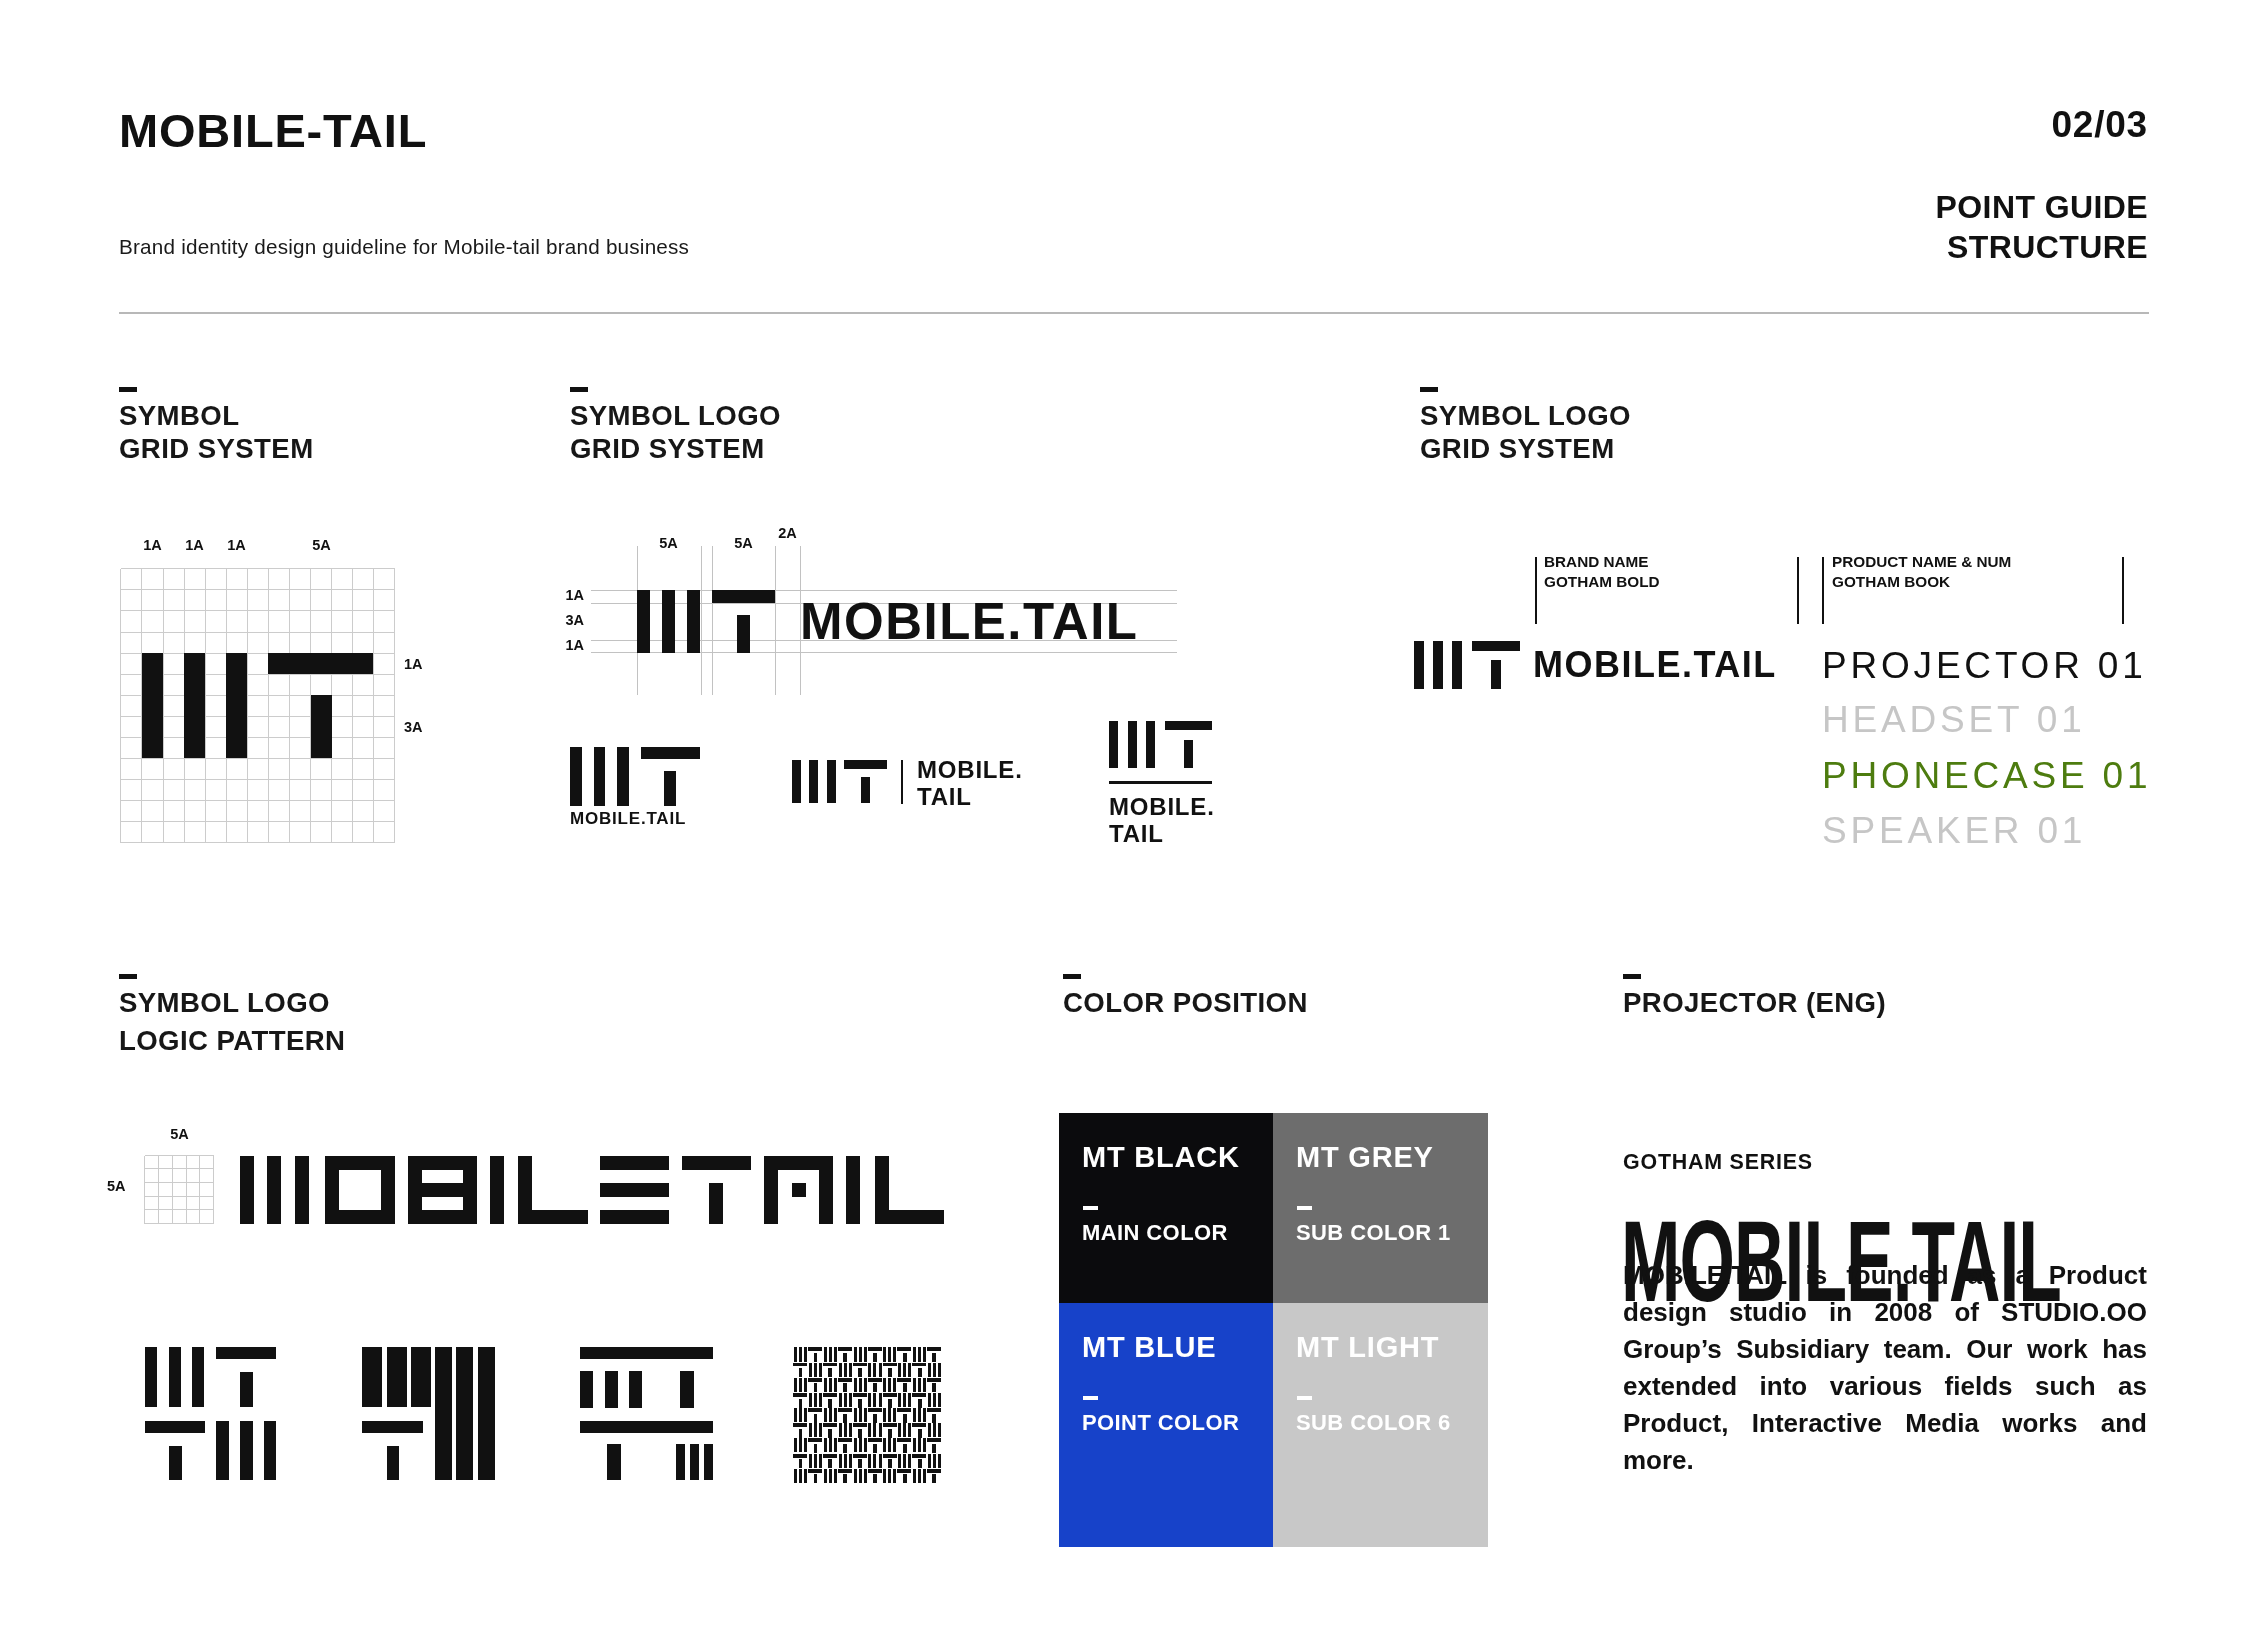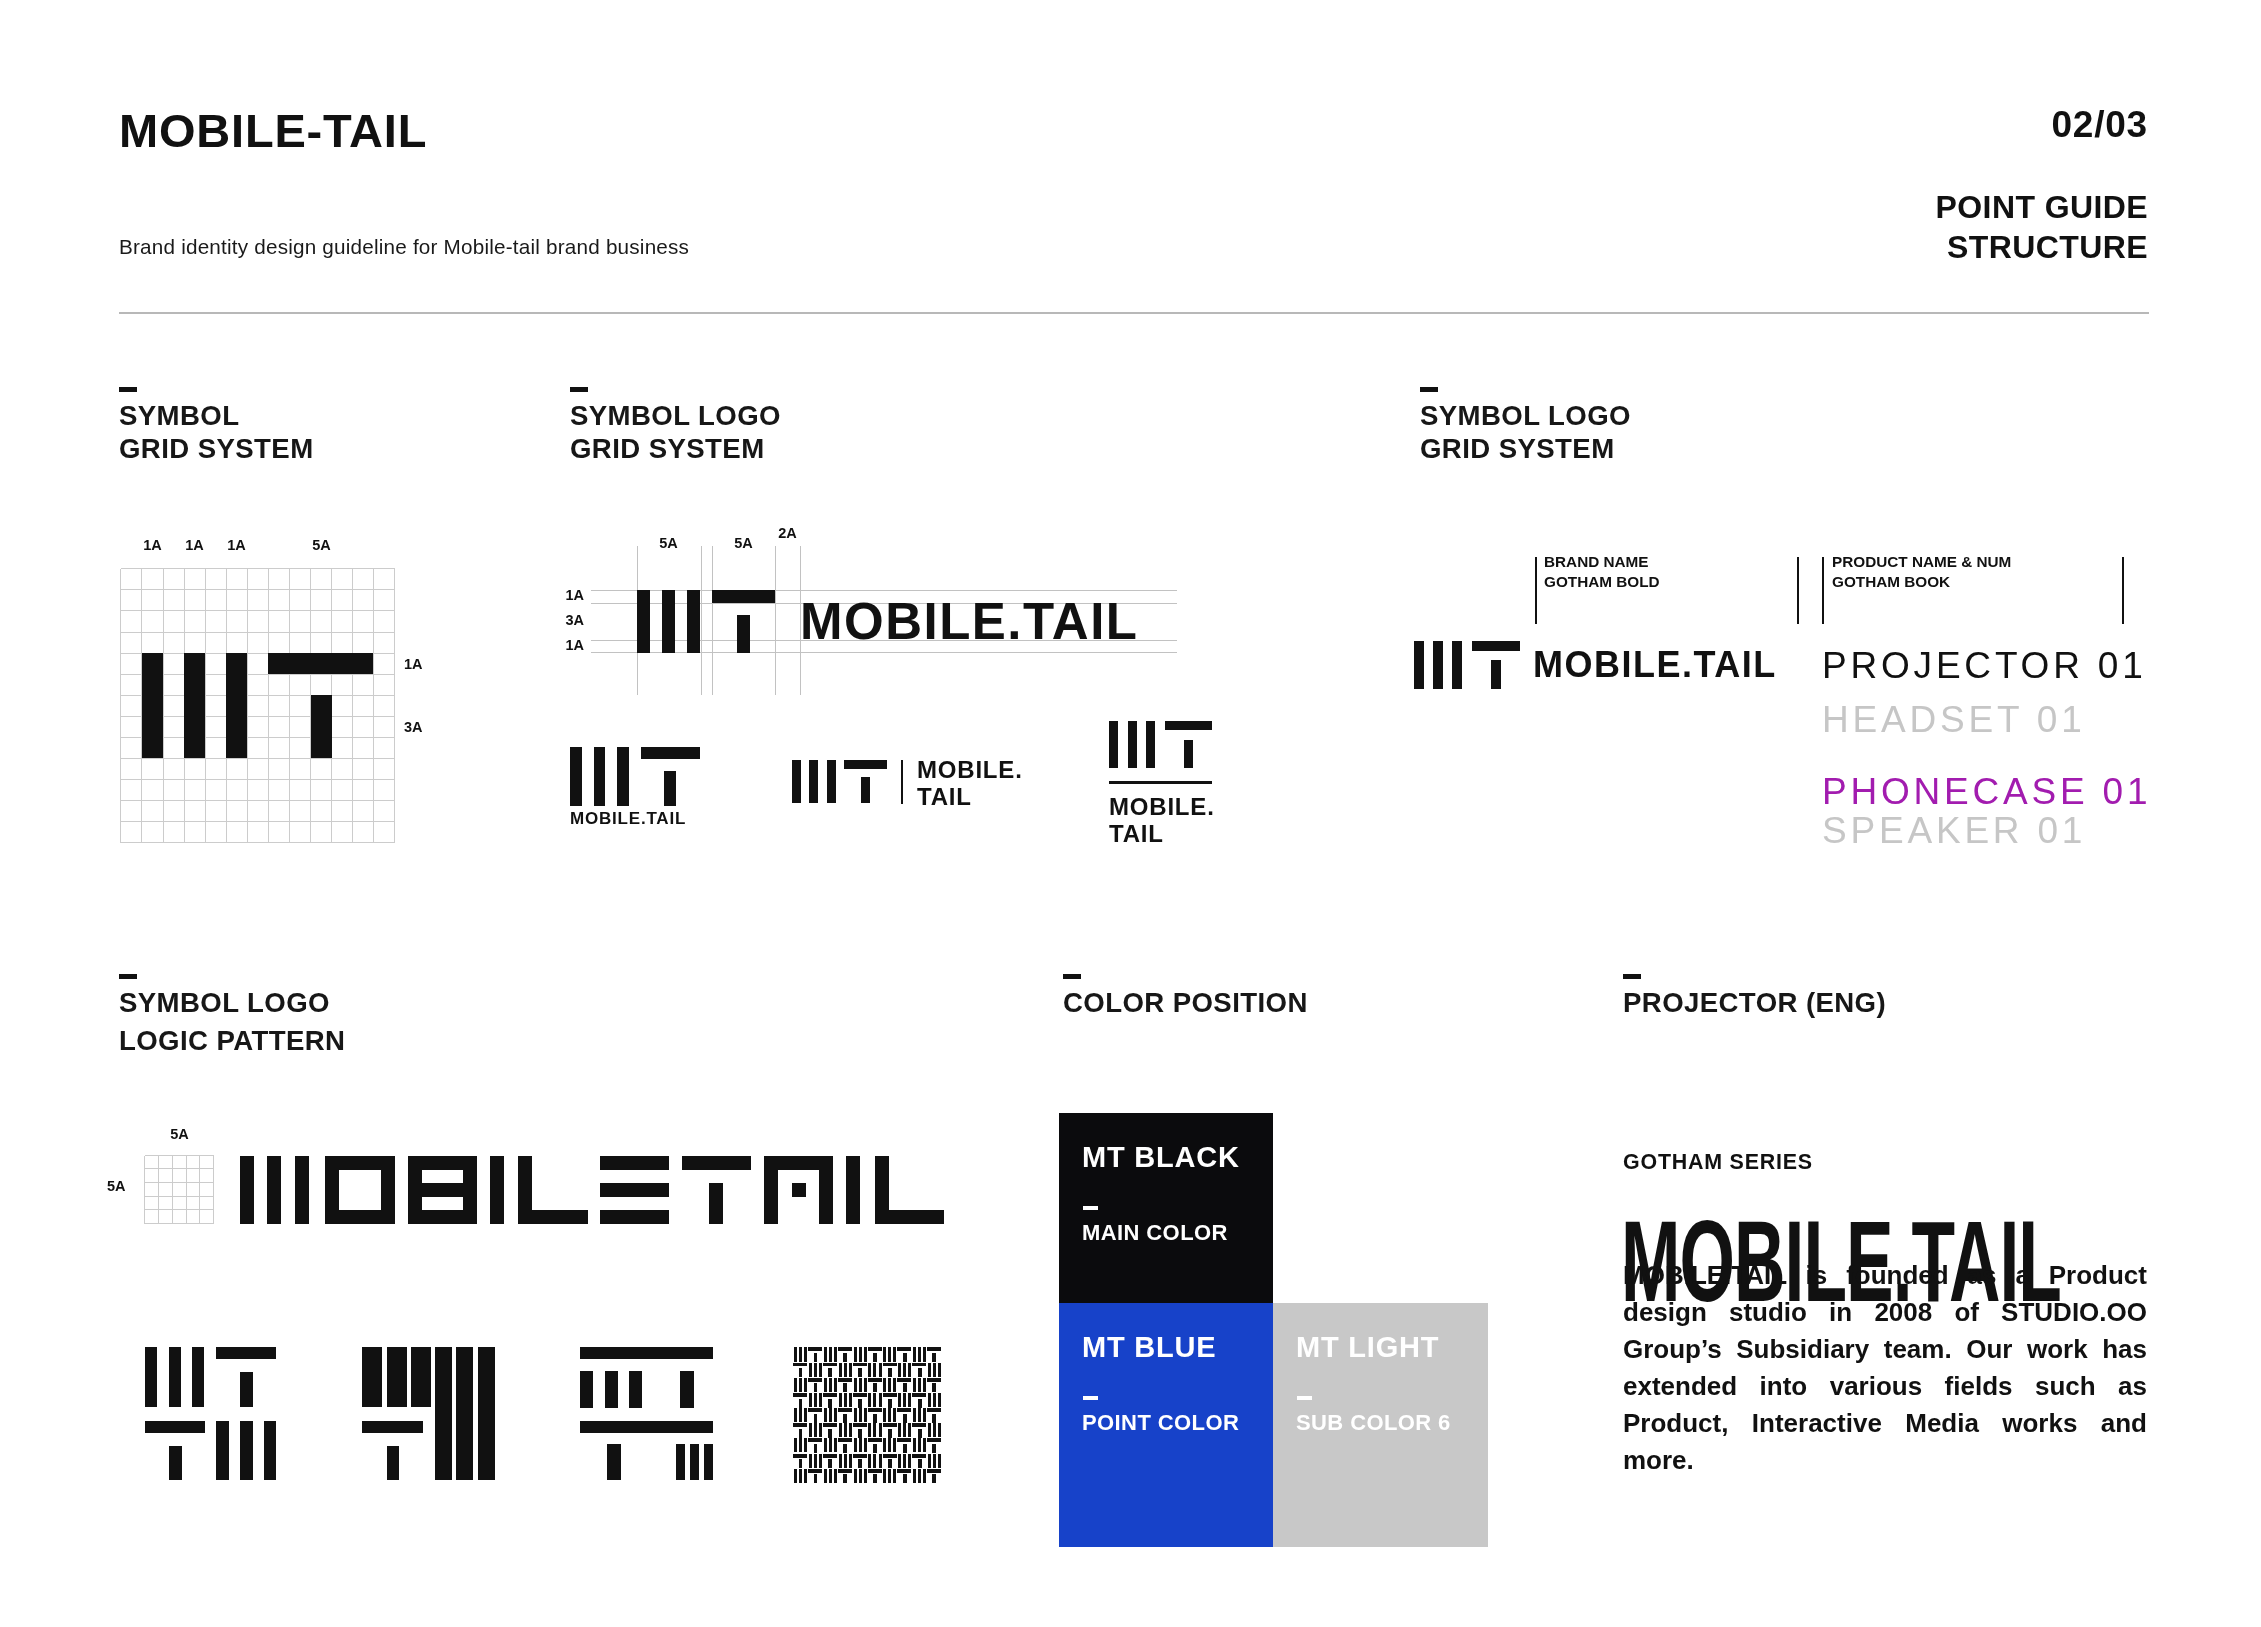--- a/index.html
+++ b/index.html
@@ -151,21 +151,21 @@
       <div style="position: absolute; left: 1822px; top: 557px; width: 1.5px; height: 67px; background: rgb(17, 17, 17);"></div>
       <div style="position: absolute; left: 2122px; top: 557px; width: 1.5px; height: 67px; background: rgb(17, 17, 17);"></div>
       <div style="position: absolute; left: 1414px; top: 641px; width: 106px; height: 48px;">
         <div style="position: absolute; left: 0px; top: 0px; width: 9.6px; height: 48px; background: rgb(17, 17, 17);"></div>
         <div style="position: absolute; left: 19px; top: 0px; width: 9.6px; height: 48px; background: rgb(17, 17, 17);"></div>
         <div style="position: absolute; left: 38px; top: 0px; width: 9.6px; height: 48px; background: rgb(17, 17, 17);"></div>
         <div style="position: absolute; left: 58px; top: 0px; width: 48px; height: 9.6px; background: rgb(17, 17, 17);"></div>
         <div style="position: absolute; left: 77px; top: 19px; width: 9.6px; height: 29px; background: rgb(17, 17, 17);"></div>
       </div>
       <div style="position: absolute; left: 1822px; top: 701px; font-size: 37px; line-height: 1; white-space: nowrap; font-weight: 300; letter-spacing: 3.8px; color: rgb(198, 198, 198);">HEADSET 01</div>
-      <div style="position: absolute; left: 1822px; top: 757px; font-size: 37px; line-height: 1; white-space: nowrap; font-weight: 300; letter-spacing: 3.8px; color: #a21caf; margin-top: 16px;">PHONECASE 01</div>
+      <div style="position: absolute; left: 1822px; top: 757px; font-size: 37px; line-height: 1; white-space: nowrap; font-weight: 300; letter-spacing: 3.8px; color: #4d7c0f;">PHONECASE 01</div>
       <div style="position: absolute; left: 1822px; top: 812px; font-size: 37px; line-height: 1; white-space: nowrap; font-weight: 300; letter-spacing: 3.8px; color: rgb(198, 198, 198);">SPEAKER 01</div>
     </div>
   <div id="g-pattern">
       <div style="position: absolute; left: 144px; top: 1156px; width: 1.1px; height: 68px; background: rgb(204, 204, 204);"></div>
       <div style="position: absolute; left: 158px; top: 1156px; width: 1.1px; height: 68px; background: rgb(204, 204, 204);"></div>
       <div style="position: absolute; left: 172px; top: 1156px; width: 1.1px; height: 68px; background: rgb(204, 204, 204);"></div>
       <div style="position: absolute; left: 186px; top: 1156px; width: 1.1px; height: 68px; background: rgb(204, 204, 204);"></div>
       <div style="position: absolute; left: 199px; top: 1156px; width: 1.1px; height: 68px; background: rgb(204, 204, 204);"></div>
       <div style="position: absolute; left: 213px; top: 1156px; width: 1.1px; height: 68px; background: rgb(204, 204, 204);"></div>
       <div style="position: absolute; left: 145px; top: 1155px; width: 69px; height: 1.1px; background: rgb(204, 204, 204);"></div>
@@ -567,20 +567,25 @@
   <div class="t" style="left:1822px;top:647px;font-size:37px;font-weight:300;letter-spacing:3.8px;">PROJECTOR 01</div>
 
   <div class="t tc" style="left:164px;top:1127px;width:31px;font-size:14.5px;font-weight:600;">5A</div>
   <div class="t" style="left:107px;top:1179px;font-size:14.5px;font-weight:600;">5A</div>
 
   <div class="swatch" style="left: 1059px; top: 1113px; width: 214px; height: 191px; background: rgb(11, 11, 13); color: rgb(255, 255, 255);">
     <div class="name">MT BLACK</div>
     <div class="rdash" style="background:#ffffff;"></div>
     <div class="role">MAIN COLOR</div>
   </div>
+  <div class="swatch" style="left: 1273px; top: 1113px; width: 215px; height: 191px; background: rgb(109, 109, 109); color: rgb(255, 255, 255);">
+    <div class="name">MT GREY</div>
+    <div class="rdash" style="background:#ffffff;"></div>
+    <div class="role">SUB COLOR 1</div>
+  </div>
   <div class="swatch" style="left: 1059px; top: 1303px; width: 214px; height: 244px; background: rgb(23, 66, 201); color: rgb(255, 255, 255);">
     <div class="name">MT BLUE</div>
     <div class="rdash" style="background:#ffffff;"></div>
     <div class="role">POINT COLOR</div>
   </div>
   <div class="swatch" style="left: 1273px; top: 1303px; width: 215px; height: 244px; background: rgb(200, 200, 200); color: rgb(255, 255, 255);">
     <div class="name">MT LIGHT</div>
     <div class="rdash" style="background:#ffffff;"></div>
     <div class="role">SUB COLOR 6</div>
   </div>

